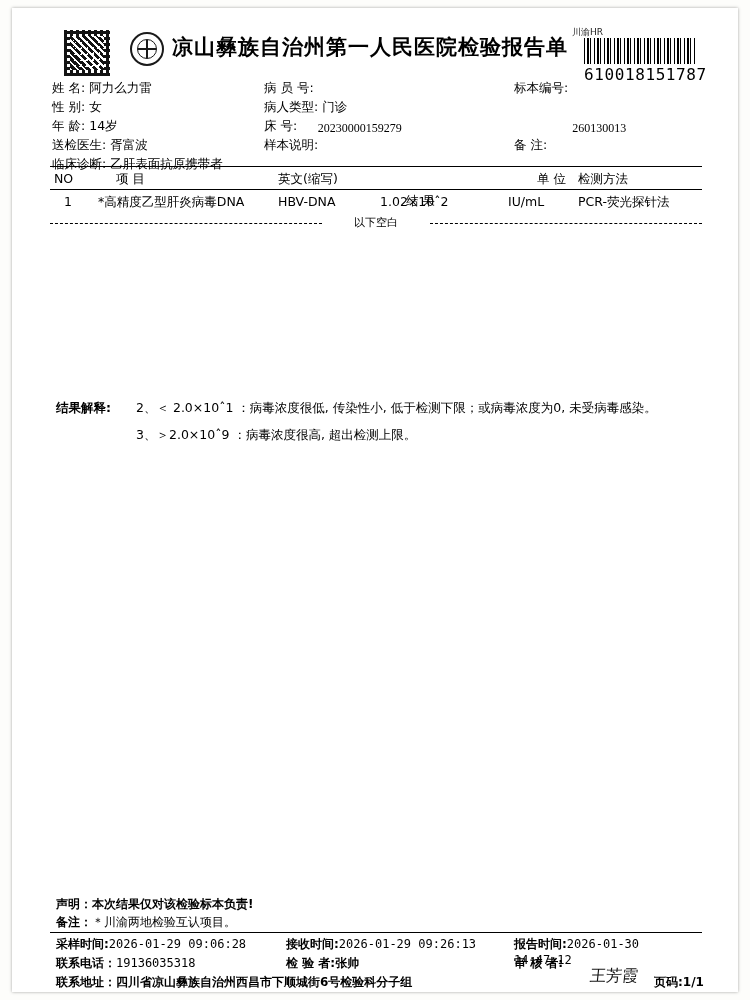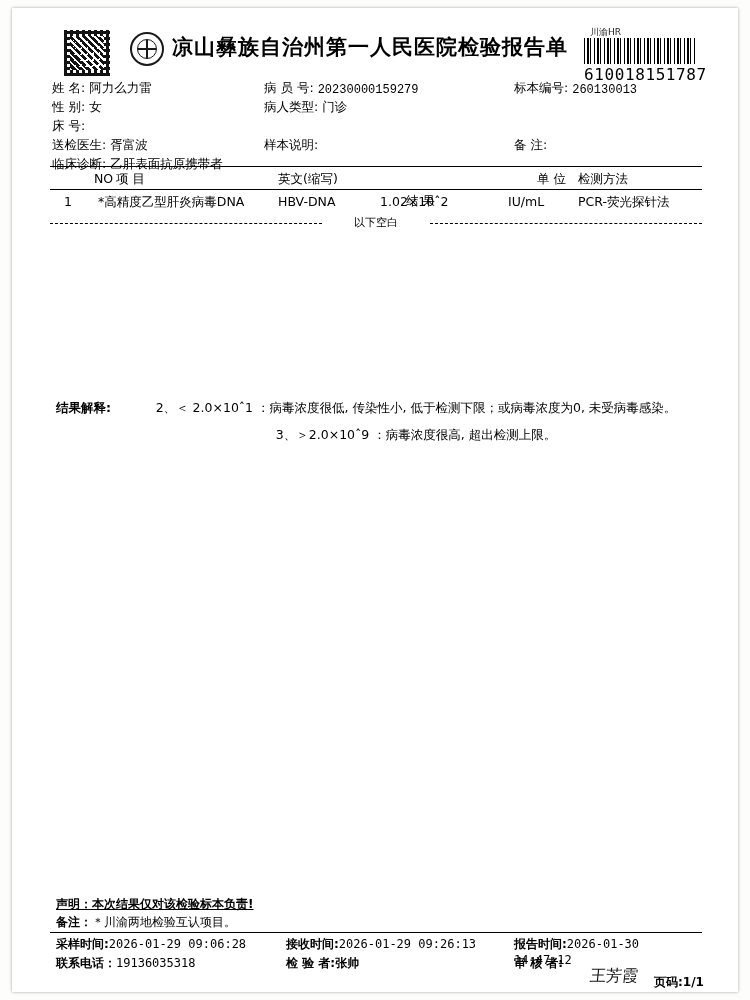--- a/index.html
+++ b/index.html
@@ -81,21 +81,21 @@
     top: 25px;
     font-size: 21px;
     font-weight: bold;
     letter-spacing: 1px;
     color: #000;
     white-space: nowrap;
     font-family: "DejaVu Sans", sans-serif;
   }
   .hr-label {
     position: absolute;
-    left: 578px;
+    left: 560px;
     top: 18px;
     font-size: 9px;
     color: #222;
     font-family: "DejaVu Sans", sans-serif;
   }
   .barcode {
     position: absolute;
     left: 572px;
     top: 30px;
     width: 112px;
@@ -126,37 +126,37 @@
     font-size: 12.5px;
     color: #000;
   }
   .info-row {
     display: flex;
     height: 19px;
     align-items: baseline;
   }
   .cell {
     display: flex;
-    align-items: flex-end;
+    align-items: flex-start;
     white-space: nowrap;
   }
   .col1 { width: 212px; }
   .col2 { width: 250px; }
   .col3 { width: 186px; }
   .lab {
     color: #000;
     font-family: "DejaVu Sans", sans-serif;
     font-size: 12.5px;
   }
   .val {
     margin-left: 4px;
     font-family: "DejaVu Sans", sans-serif;
     font-size: 12.5px;
   }
-  .val.mono { font-family: Liberation Mono, monospace; font-size: 12px; }
+  .val.mono { font-family: Liberation Serif, serif; font-size: 12px; margin-top: 41px; }
 
   .rule {
     position: absolute;
     left: 38px;
     width: 652px;
     border-top: 1.4px solid #000;
   }
   .rule.thin { border-top: 1px solid #000; }
   #rule-top { top: 158px; }
   #rule-mid { top: 181px; }
@@ -171,21 +171,21 @@
     color: #000;
   }
   .tbl-head { top: 163px; }
   .tbl-row  { top: 186px; }
   .c-no   { position: absolute; left: 4px;   width: 40px; text-align: left; }
   .c-item { position: absolute; left: 48px;  width: 180px; }
   .c-en   { position: absolute; left: 228px; width: 110px; }
   .c-res  { position: absolute; left: 330px; width: 120px; }
   .c-unit { position: absolute; left: 458px; width: 70px; }
   .c-meth { position: absolute; left: 528px; width: 170px; }
-  .tbl-head .c-no   { left: 4px; margin-left: 40px; }
+  .tbl-head .c-no   { left: 4px; }
   .tbl-head .c-item { left: 66px; }
   .tbl-head .c-en   { left: 228px; }
   .tbl-head .c-res  { left: 356px; margin-top: 22px; }
   .tbl-head .c-unit { left: 462px; margin-left: 25px; }
   .tbl-head .c-meth { left: 528px; }
   .tbl-row .c-no { left: 14px; }
 
   .dashed {
     position: absolute;
     left: 38px;
@@ -209,36 +209,34 @@
   
   .interp {
     position: absolute;
     left: 44px;
     top: 386px;
     width: 640px;
     font-size: 12.5px;
     color: #000;
     font-family: "DejaVu Sans", sans-serif;
     line-height: 27px;
-    text-align: center;
   }
   .interp-l1 { position: absolute; left: 0; top: 0; font-weight: bold; }
   .interp-line { padding-left: 80px; }
   .interp-line.first { padding-left: 80px; }
 
   
   .decl {
     position: absolute;
     left: 44px;
     top: 888px;
     font-size: 12px;
     font-weight: bold;
     font-family: "DejaVu Sans", sans-serif;
     color: #000;
-    text-decoration: underline;
   }
   .note {
     position: absolute;
     left: 44px;
     top: 906px;
     font-size: 12px;
     font-family: "DejaVu Sans", sans-serif;
     color: #000;
   }
   .note b { font-weight: bold; }
@@ -309,20 +307,24 @@
         <div class="cell col1">
           <span class="lab">性    别:</span>
           <span class="val">女</span>
         </div>
         <div class="cell col2">
           <span class="lab">病人类型:</span>
           <span class="val">门诊</span>
         </div>
       </div>
       <div class="info-row">
+        <div class="cell col1">
+          <span class="lab">年    龄:</span>
+          <span class="val">14岁</span>
+        </div>
         <div class="cell col3">
           <span class="lab">床    号:</span>
           <span class="val"></span>
         </div>
       </div>
       <div class="info-row">
         <div class="cell col1">
           <span class="lab">送检医生:</span>
           <span class="val">胥富波</span>
         </div>
@@ -400,20 +402,25 @@
         <div class="f1">
           <span>联系电话：</span><span class="f-mono">19136035318</span>
         </div>
         <div class="f2">
           <span>检 验 者:</span><span>张帅</span>
         </div>
         <div class="f3">
           <span>审 核 者:</span>
         </div>
       </div>
+      <div class="foot-row">
+        <div class="f1" style="width:458px">
+          <span>联系地址：</span><span>四川省凉山彝族自治州西昌市下顺城街6号检验科分子组</span>
+        </div>
+      </div>
     </div>
 
     <div class="sign">王芳霞</div>
     <div class="pagenum">
       <span>页码:</span><span>1/1</span>
     </div>
 
   </div>
 </div>
 

